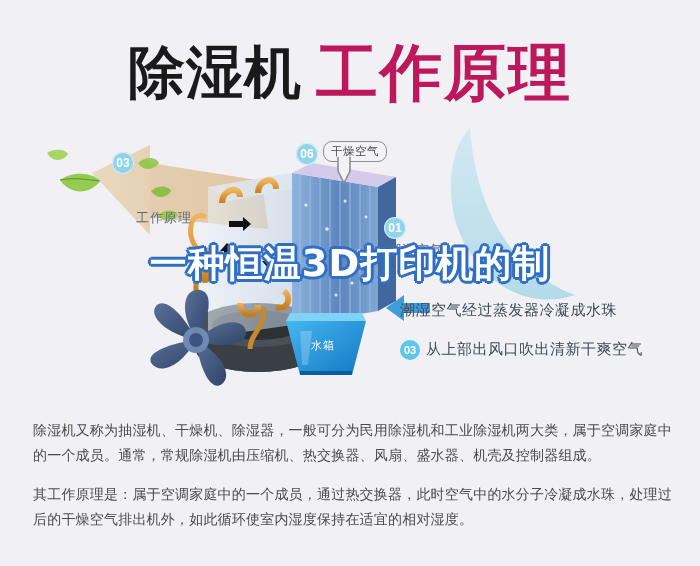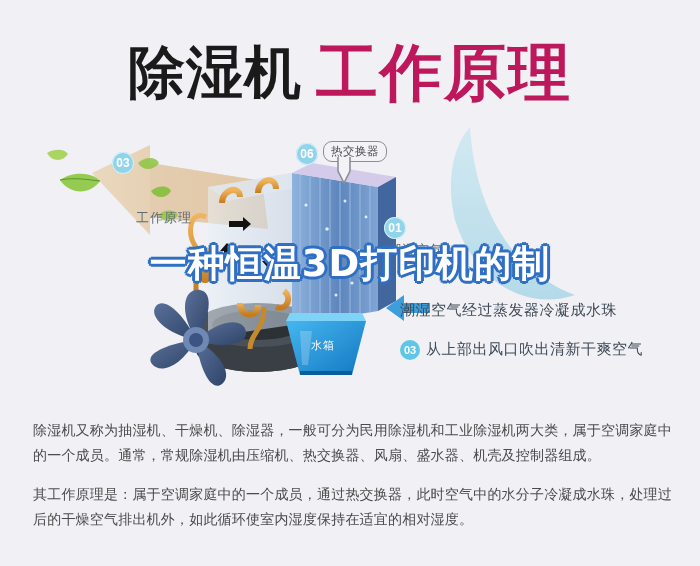--- a/index.html
+++ b/index.html
@@ -241,21 +241,21 @@
         <path d="M300,206 L312,206 L308,240 L302,240 Z" fill="#ffffff" opacity=".22"></path>
       </g>
 
       <path d="M264,182 C264,206 250,208 250,224" stroke="#c58a2e" stroke-width="5" fill="none"></path>
     </svg>
 
     <div class="badge" style="left:112px;top:27px;">03</div>
     <div class="lbl" style="left:136px;top:84px;">工作原理</div>
 
     <div class="badge" style="left:296px;top:18px;">06</div>
-    <div class="callout" style="left:323px;top:16px;">热交换器</div>
+    <div class="callout" style="left:323px;top:16px;">干燥空气</div>
     <svg class="callout-stem" width="40" height="30" style="left:330px;top:32px;">
       <path d="M8,0 L8,14 L14,26 L20,14 L20,0" stroke="#8d8d95" stroke-width="1.6" fill="#f3f3f7"></path>
     </svg>
 
     <div class="badge" style="left:384px;top:57px;margin-top:35px;">01</div>
     <div class="lbl" style="left:388px;top:116px;">潮湿空气</div>
 
     <div class="lbl lbl-white" style="left:311px;top:213px;">水箱</div>
   </div>
 

